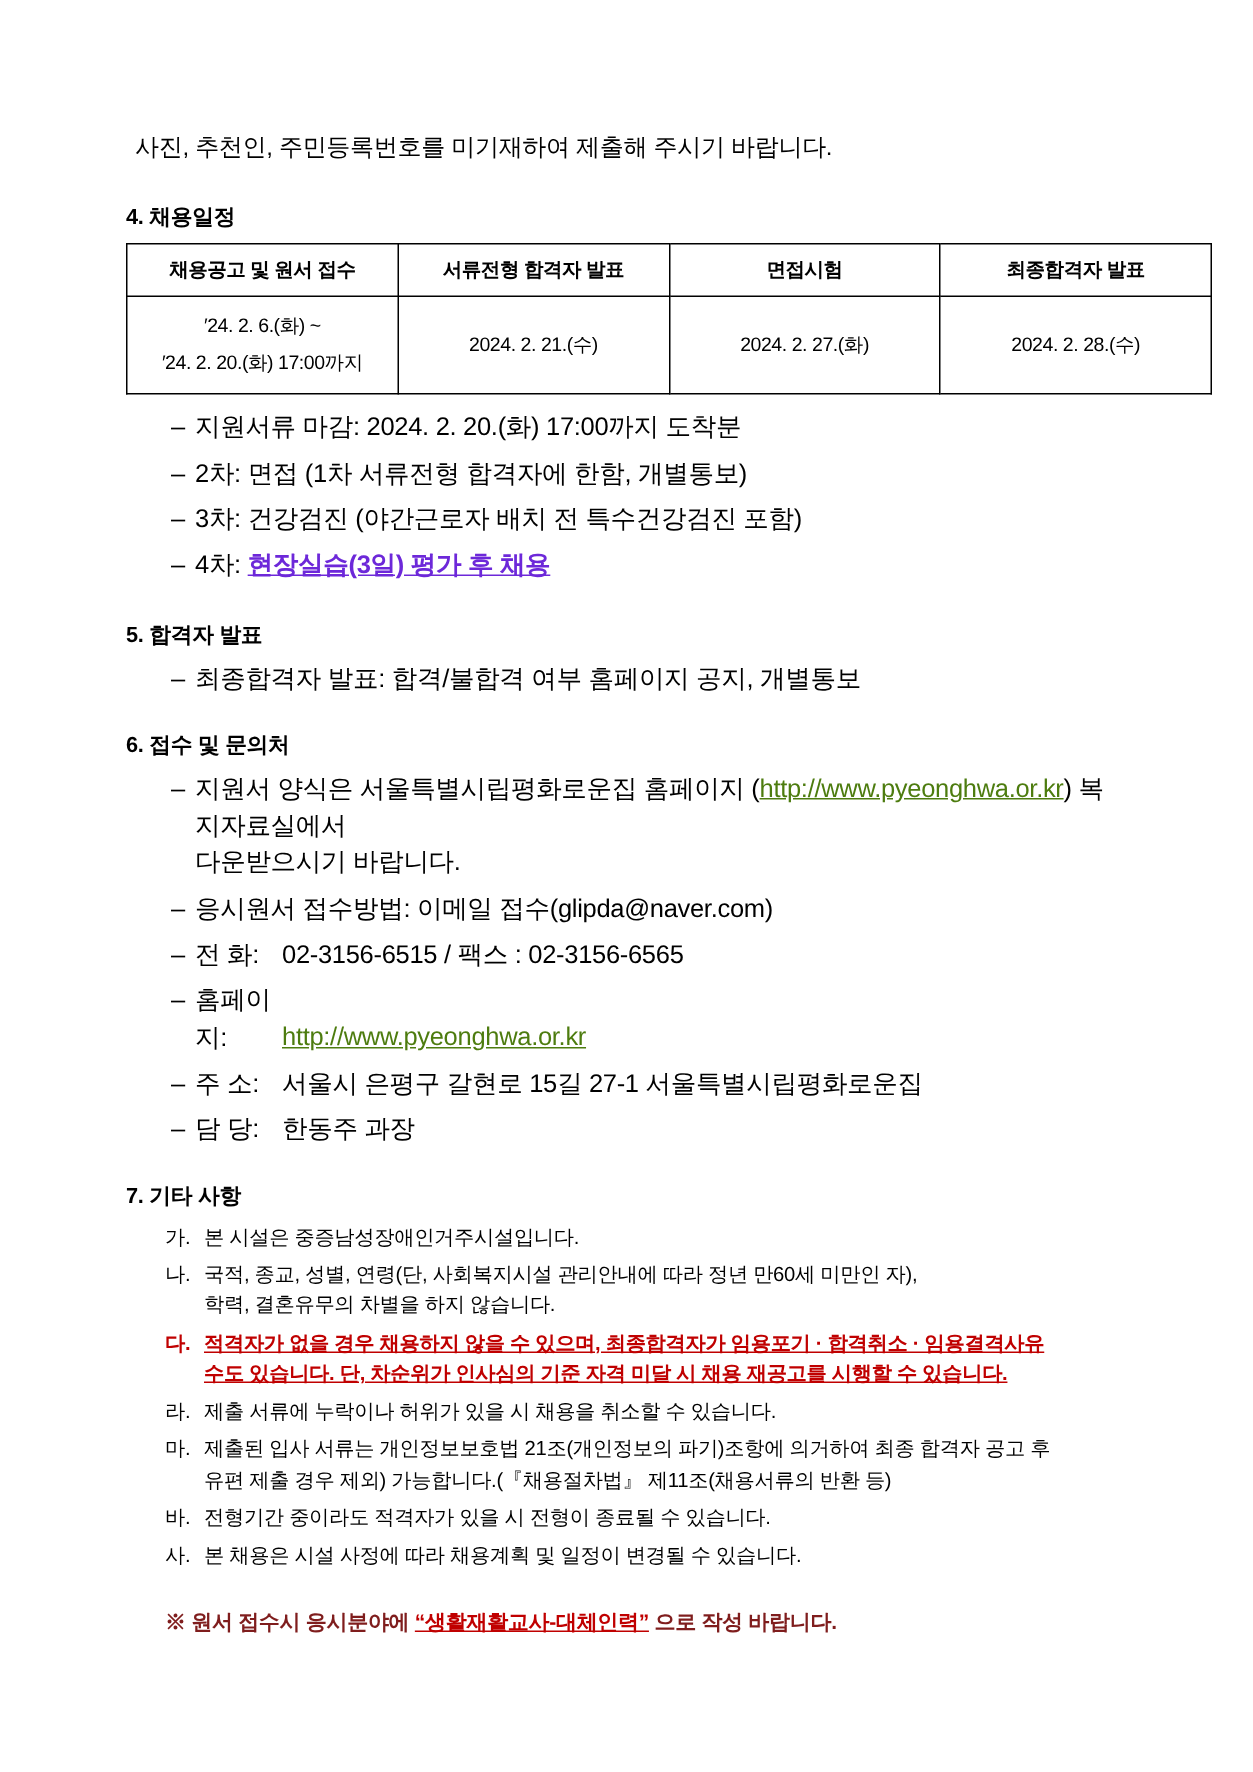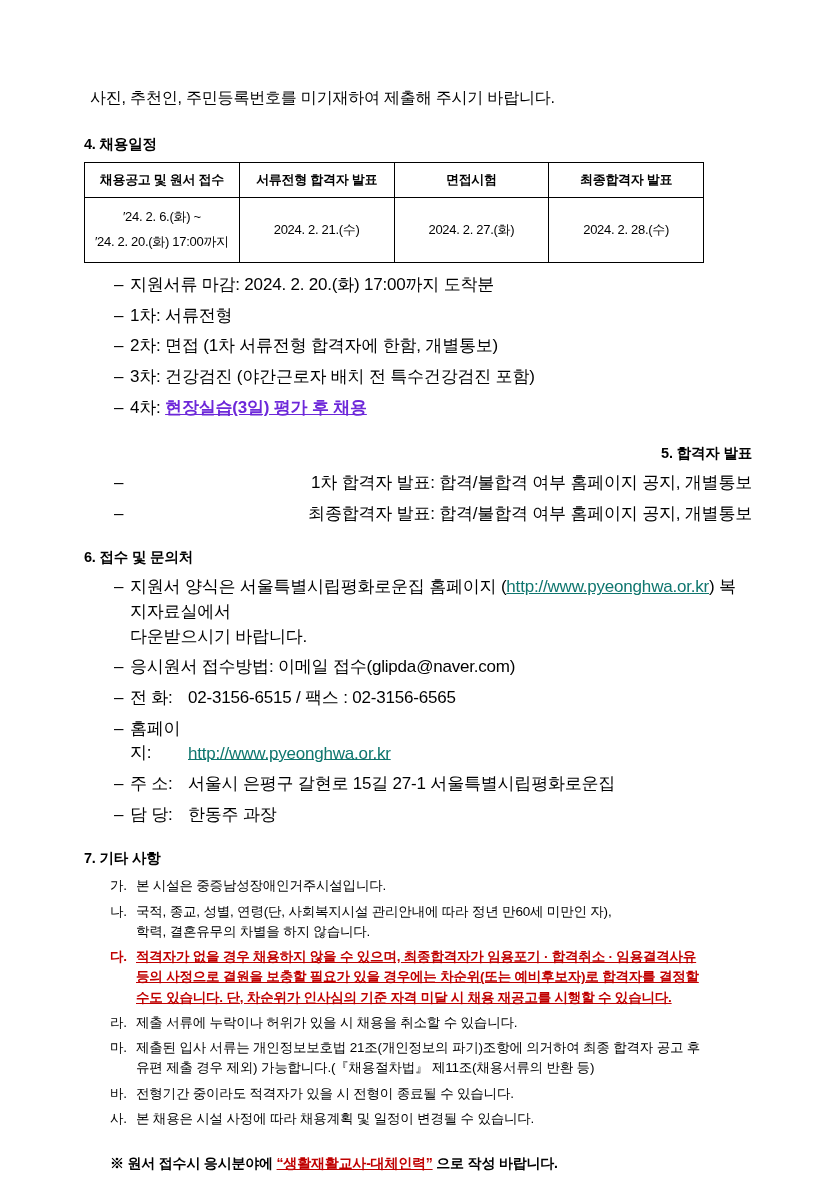--- a/index.html
+++ b/index.html
@@ -42,21 +42,21 @@
   .section-title {
     font-size: 14.5px;
     font-weight: bold;
     margin: 0 0 8px 0;
     letter-spacing: -0.2px;
   }
 
   
   table.schedule {
     border-collapse: collapse;
-    width: 620px;
+    width: 724px;
     margin: 4px 0 0 0px;
     table-layout: fixed;
   }
   table.schedule th,
   table.schedule td {
     border: 1px solid #000000;
     text-align: center;
     font-size: 13px;
     letter-spacing: -0.3px;
   }
@@ -91,21 +91,21 @@
     top: 0;
   }
   ul.dash.ind2 { margin-left: 26px; }
 
   .bold-red {
     color: #6d28d9;
     font-weight: bold;
     text-decoration: underline;
   }
   .link {
-    color: #0f766e;
+    color: #4d7c0f;
     text-decoration: underline;
   }
 
   
   .lbl {
     display: inline-block;
     width: 58px;
   }
 
   
@@ -139,21 +139,21 @@
   .notice {
     margin: 26px 0 0 26px;
     font-size: 14px;
     font-weight: bold;
     letter-spacing: -0.2px;
   }
   .notice .hl {
     color: #c00000;
     text-decoration: underline;
   }
-  .notice .blk { color: #000000; }
+  .notice .blk { color: #7f1d1d; }
 </style>
 </head>
 <body>
 
 <div class="page">
   <div class="content">
 
     <p class="intro-line">사진, 추천인, 주민등록번호를 미기재하여 제출해 주시기 바랍니다.</p>
 
     <div class="section">
@@ -179,36 +179,34 @@
             </td>
             <td>2024. 2. 21.(수)</td>
             <td>2024. 2. 27.(화)</td>
             <td>2024. 2. 28.(수)</td>
           </tr>
         </tbody>
       </table>
 
       <ul class="dash ind2">
         <li>지원서류 마감: 2024. 2. 20.(화) 17:00까지 도착분</li>
-        <li>1차: 서류전형</li>
         <li>2차: 면접 (1차 서류전형 합격자에 한함, 개별통보)</li>
         <li>3차: 건강검진 (야간근로자 배치 전 특수건강검진 포함)</li>
         <li>
           <span>4차: </span><span class="bold-red">현장실습(3일) 평가 후 채용</span>
         </li>
       </ul>
     </div>
 
-    <div class="section" style="margin-top:24px;text-align:right;">
+    <div class="section" style="margin-top:24px;">
       <div class="section-title">
         <span>5.</span>
         <span>합격자 발표</span>
       </div>
       <ul class="dash ind2" style="margin-top:2px;">
-        <li>1차 합격자 발표: 합격/불합격 여부 홈페이지 공지, 개별통보</li>
         <li>최종합격자 발표: 합격/불합격 여부 홈페이지 공지, 개별통보</li>
       </ul>
     </div>
 
     <div class="section" style="margin-top:22px;">
       <div class="section-title">
         <span>6.</span>
         <span>접수 및 문의처</span>
       </div>
       <ul class="dash ind2" style="margin-top:2px;">
@@ -244,21 +242,20 @@
           <div>본 시설은 중증남성장애인거주시설입니다.</div>
         </li>
         <li>
           <span class="marker">나.</span>
           <div>국적, 종교, 성별, 연령(단, 사회복지시설 관리안내에 따라 정년 만60세 미만인 자),</div>
           <div>학력, 결혼유무의 차별을 하지 않습니다.</div>
         </li>
         <li class="em">
           <span class="marker">다.</span>
           <div>적격자가 없을 경우 채용하지 않을 수 있으며, 최종합격자가 임용포기 · 합격취소 · 임용결격사유</div>
-          <div>등의 사정으로 결원을 보충할 필요가 있을 경우에는 차순위(또는 예비후보자)로 합격자를 결정할</div>
           <div>수도 있습니다. 단, 차순위가 인사심의 기준 자격 미달 시 채용 재공고를 시행할 수 있습니다.</div>
         </li>
         <li>
           <span class="marker">라.</span>
           <div>제출 서류에 누락이나 허위가 있을 시 채용을 취소할 수 있습니다.</div>
         </li>
         <li>
           <span class="marker">마.</span>
           <div>제출된 입사 서류는 개인정보보호법 21조(개인정보의 파기)조항에 의거하여 최종 합격자 공고 후</div>
           <div>유편 제출 경우 제외) 가능합니다.(『채용절차법』 제11조(채용서류의 반환 등)</div>

